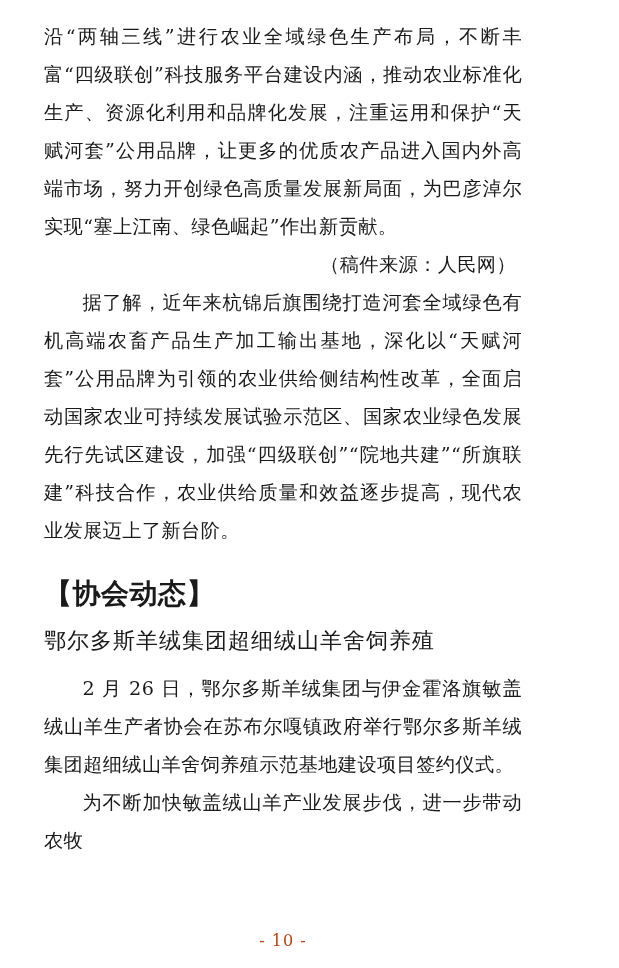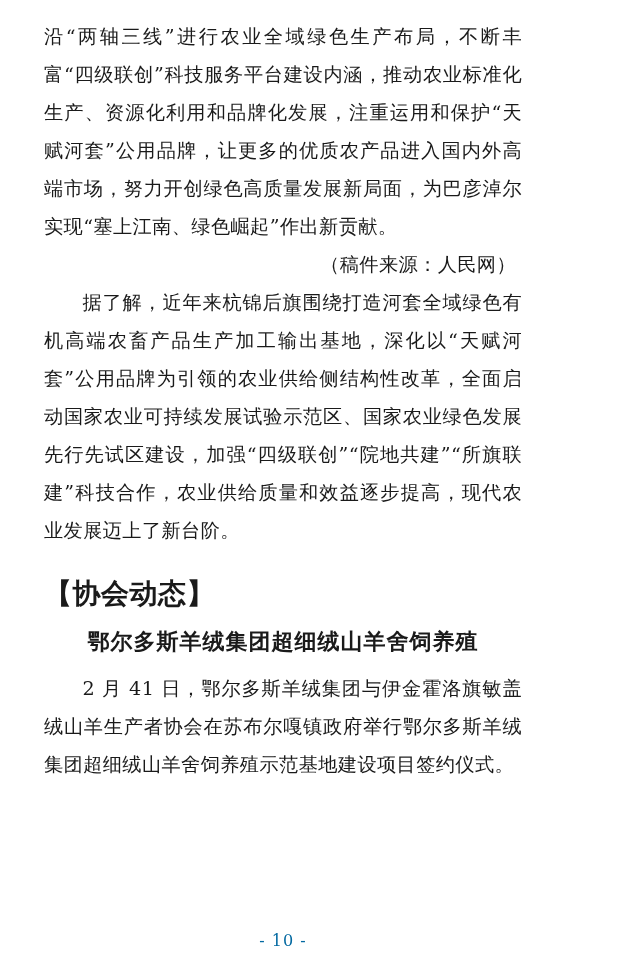--- a/index.html
+++ b/index.html
@@ -39,39 +39,38 @@
   }
   .section-tag {
     font-size: 28px;
     font-weight: bold;
     line-height: 40px;
     margin-top: 24px;
     letter-spacing: 0.5px;
   }
   .headline {
     font-size: 22px;
-    font-weight: bold;
-    text-align: center;
+    font-weight: normal;
     line-height: 46px;
     letter-spacing: 1px;
     margin-top: 4px;
   }
   .headline .line2 {
     display: block;
   }
   .gap-small { height: 6px; }
   .footer {
     position: absolute;
     left: 0;
     right: 0;
     bottom: 18px;
     text-align: center;
     font-size: 16px;
     letter-spacing: 1px;
-    color: #0369a1;
+    color: #c2410c;
   }
 </style>
 </head>
 <body>
 
 <div class="page">
 
   <p class="para">沿“两轴三线”进行农业全域绿色生产布局，不断丰富“四级联创”科技服务平台建设内涵，推动农业标准化生产、资源化利用和品牌化发展，注重运用和保护“天赋河套”公用品牌，让更多的优质农产品进入国内外高端市场，努力开创绿色高质量发展新局面，为巴彦淖尔实现“塞上江南、绿色崛起”作出新贡献。</p>
 
   <p class="para right">（稿件来源：人民网）</p>
@@ -79,18 +78,19 @@
   <p class="para indent">据了解，近年来杭锦后旗围绕打造河套全域绿色有机高端农畜产品生产加工输出基地，深化以“天赋河套”公用品牌为引领的农业供给侧结构性改革，全面启动国家农业可持续发展试验示范区、国家农业绿色发展先行先试区建设，加强“四级联创”“院地共建”“所旗联建”科技合作，农业供给质量和效益逐步提高，现代农业发展迈上了新台阶。</p>
 
   <div class="section-tag">【协会动态】</div>
 
   <div class="headline">
     <span class="line1">鄂尔多斯羊绒集团超细绒山羊舍饲养殖</span>
   </div>
 
   <div class="gap-small"></div>
 
-  <p class="para indent">2 月 41 日，鄂尔多斯羊绒集团与伊金霍洛旗敏盖绒山羊生产者协会在苏布尔嘎镇政府举行鄂尔多斯羊绒集团超细绒山羊舍饲养殖示范基地建设项目签约仪式。</p>
+  <p class="para indent">2 月 26 日，鄂尔多斯羊绒集团与伊金霍洛旗敏盖绒山羊生产者协会在苏布尔嘎镇政府举行鄂尔多斯羊绒集团超细绒山羊舍饲养殖示范基地建设项目签约仪式。</p>
 
+  <p class="para indent">为不断加快敏盖绒山羊产业发展步伐，进一步带动农牧</p>
 
   <div class="footer">- 10 -</div>
 
 </div>
 
 </body></html>

